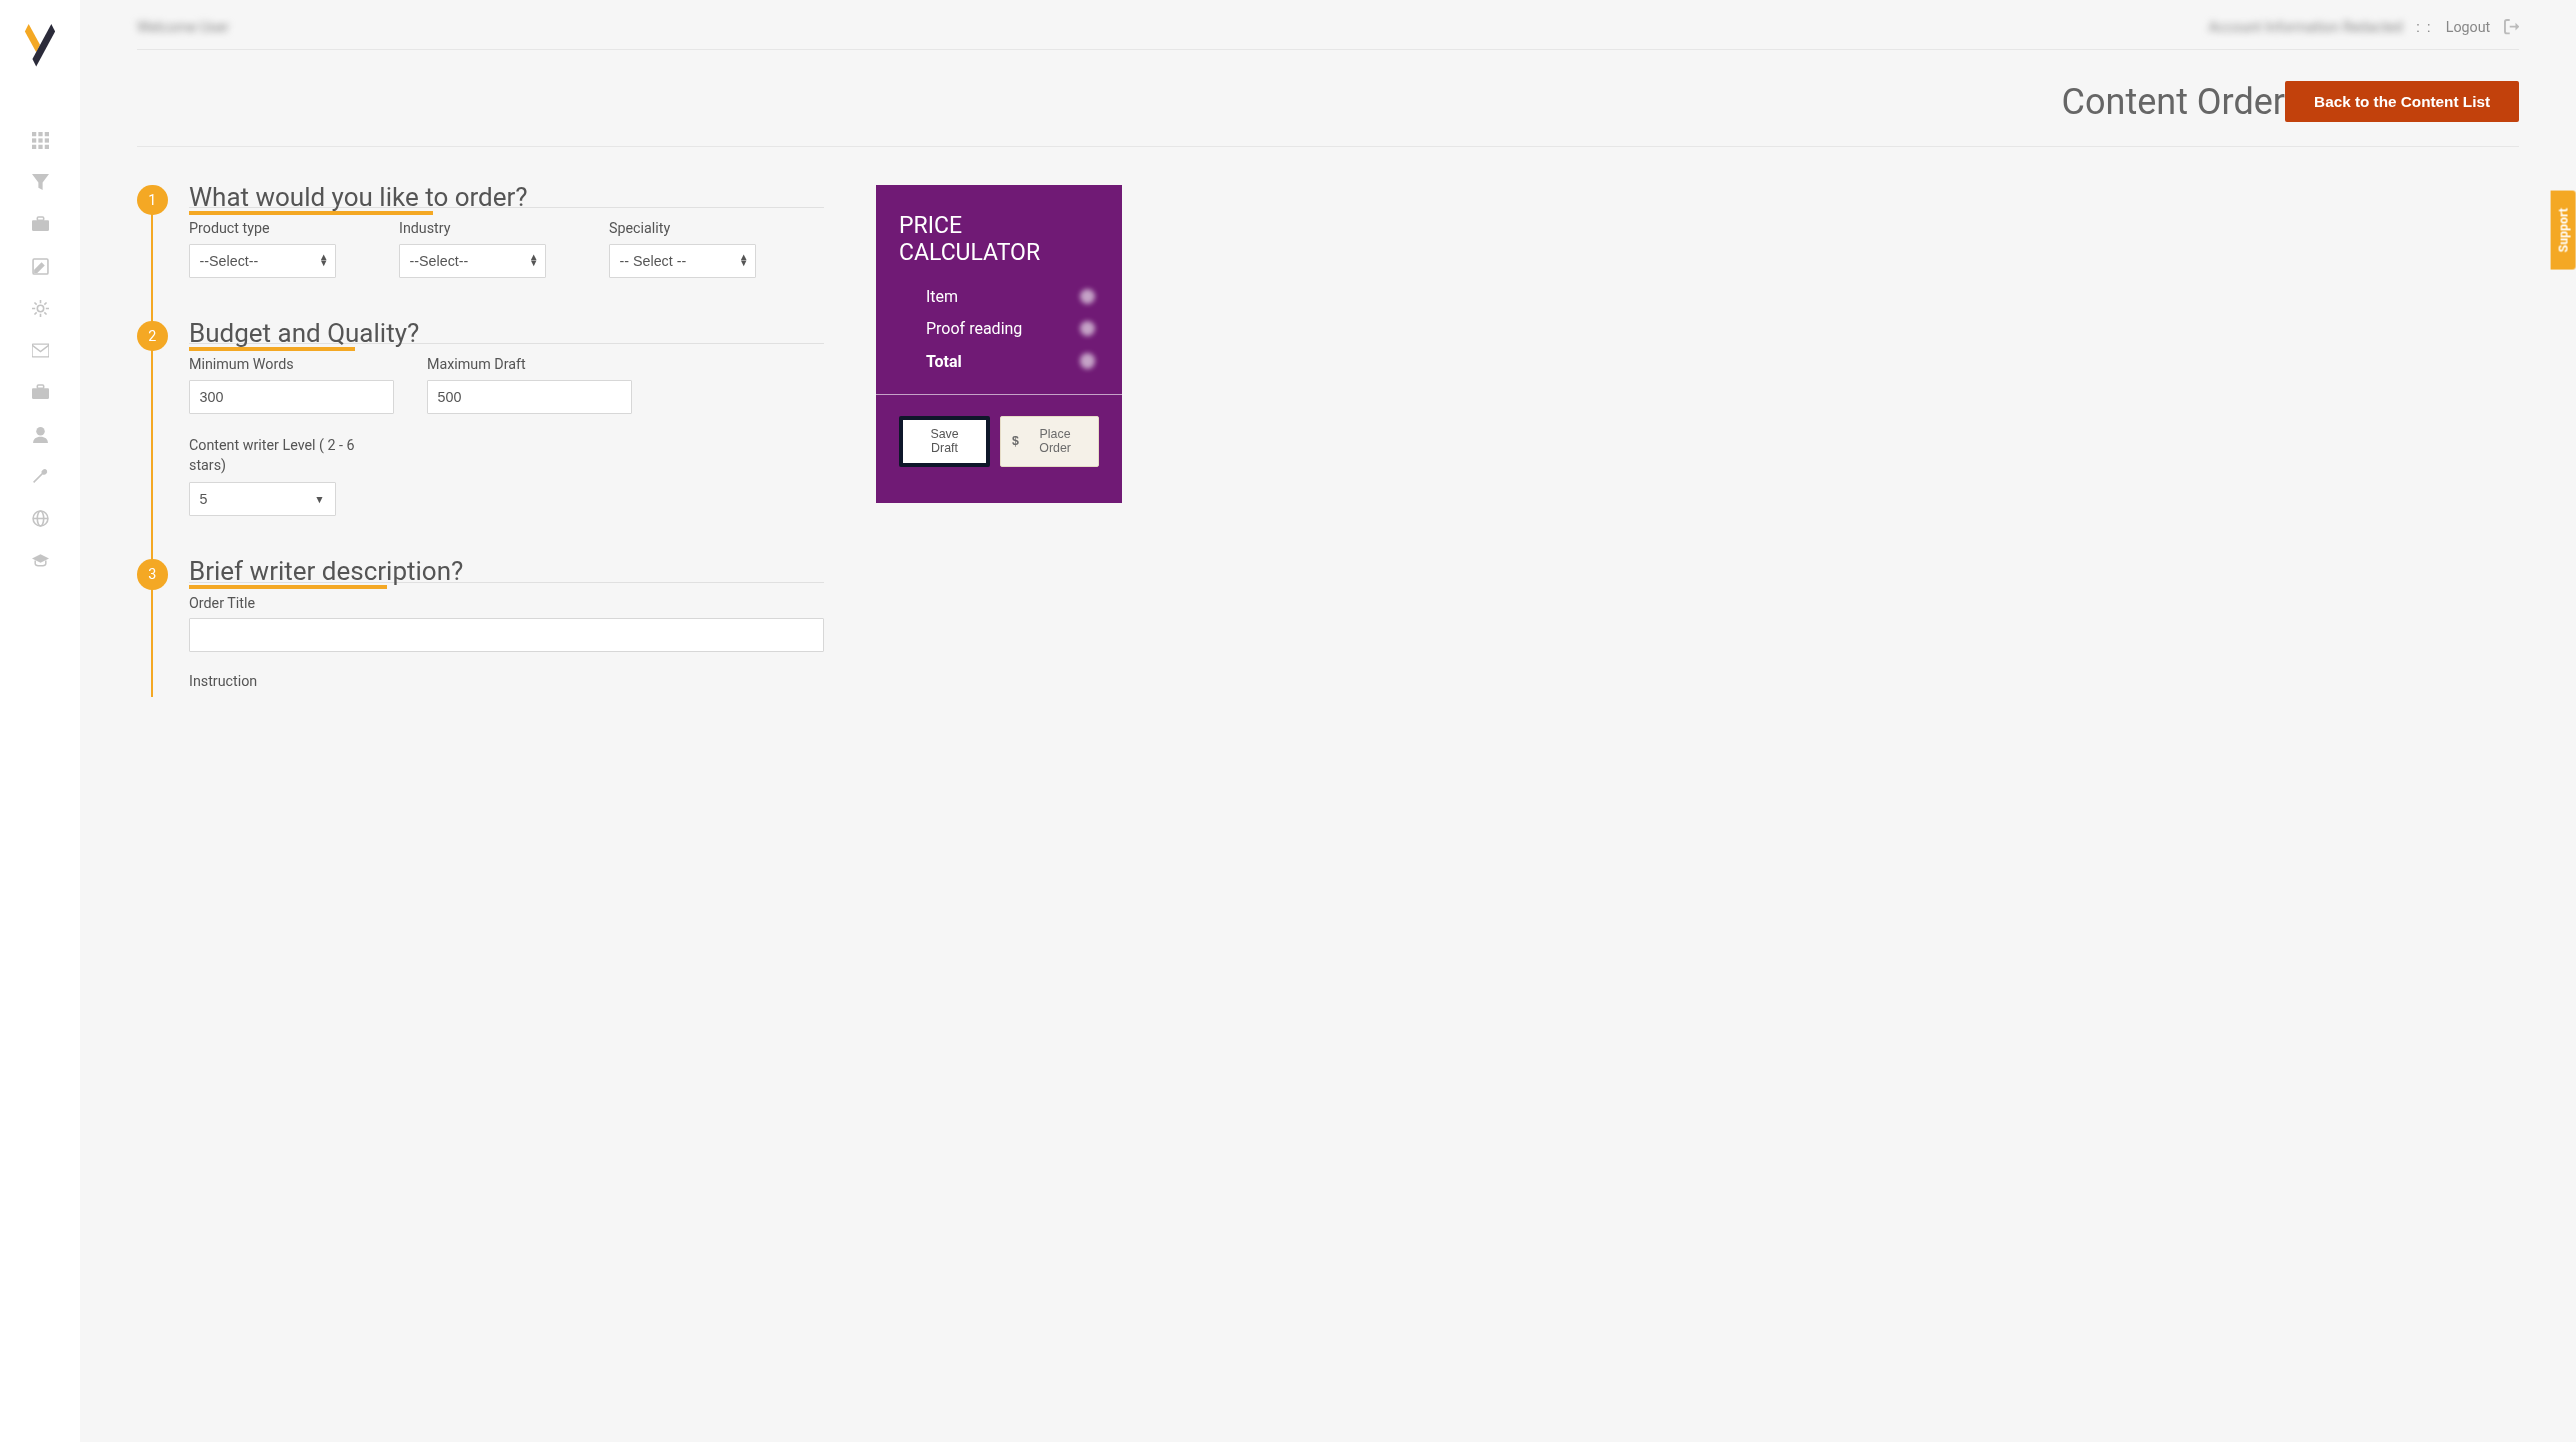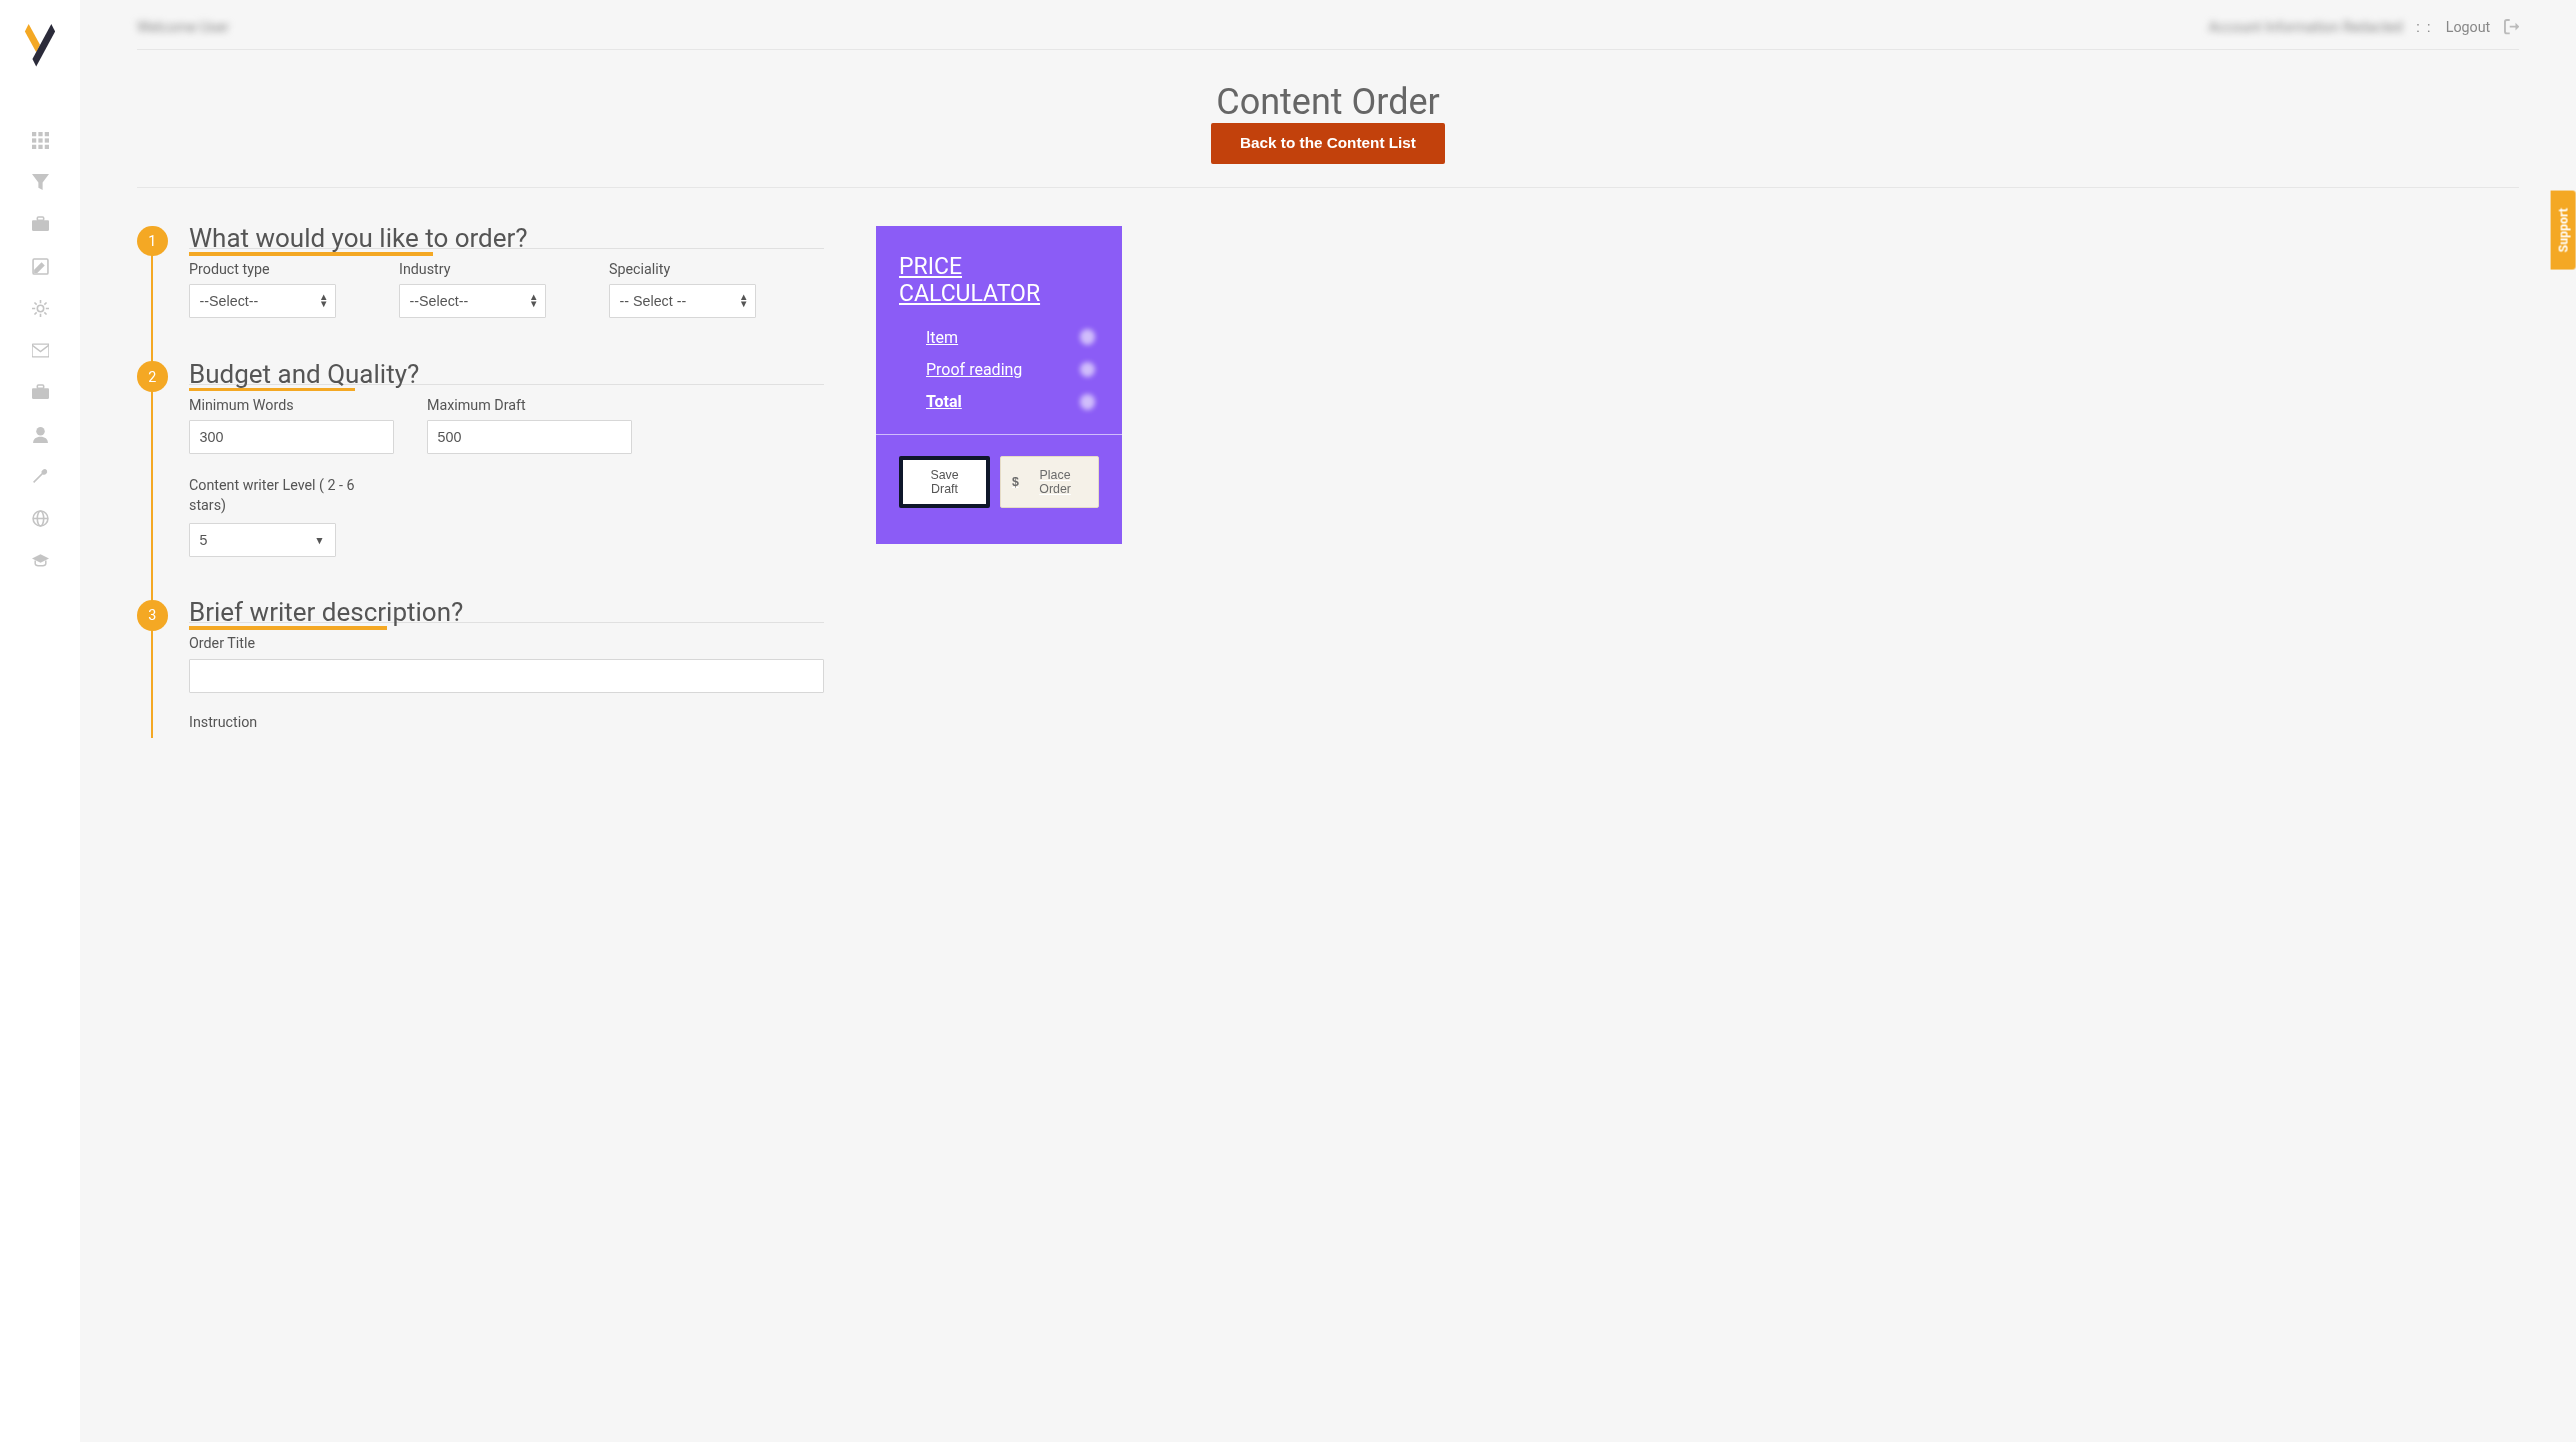--- a/index.html
+++ b/index.html
@@ -61,24 +61,23 @@
       -webkit-filter: blur(3.8px);
       user-select: none;
     }
     .topbar-right { display: flex; align-items: center; gap: 13.4px; }
     .topbar-right a { color: #888; text-decoration: none; }
     .colons { letter-spacing: 1.9px; }
 
     
     .page-header {
       display: flex;
-      justify-content: flex-start;
+      justify-content: flex-end;
       align-items: center;
       margin: 30.5px 0 23px 0;
-      flex-direction: column;
     }
     .page-title {
       font-size: 36px;
       font-weight: 400;
       color: #666;
     }
     .btn-primary {
       background: #c2410c;
       color: #fff;
       border: none;
@@ -223,24 +222,23 @@
       transform: translateY(-50%);
       pointer-events: none;
       font-size: 10.5px;
       color: #555;
     }
 
     .step .wider-label { max-width: 172px; line-height: 1.4; }
 
     
     .calc {
-      background: #8b5cf6;
+      background: #701a75;
       padding: 27px 23px 36px 23px;
       color: #fff;
-      text-decoration: underline;
     }
     .calc-title {
       font-size: 23px;
       font-weight: 400;
       margin-bottom: 21px;
       color: #fff;
     }
     .calc-row {
       display: flex;
       justify-content: space-between;

